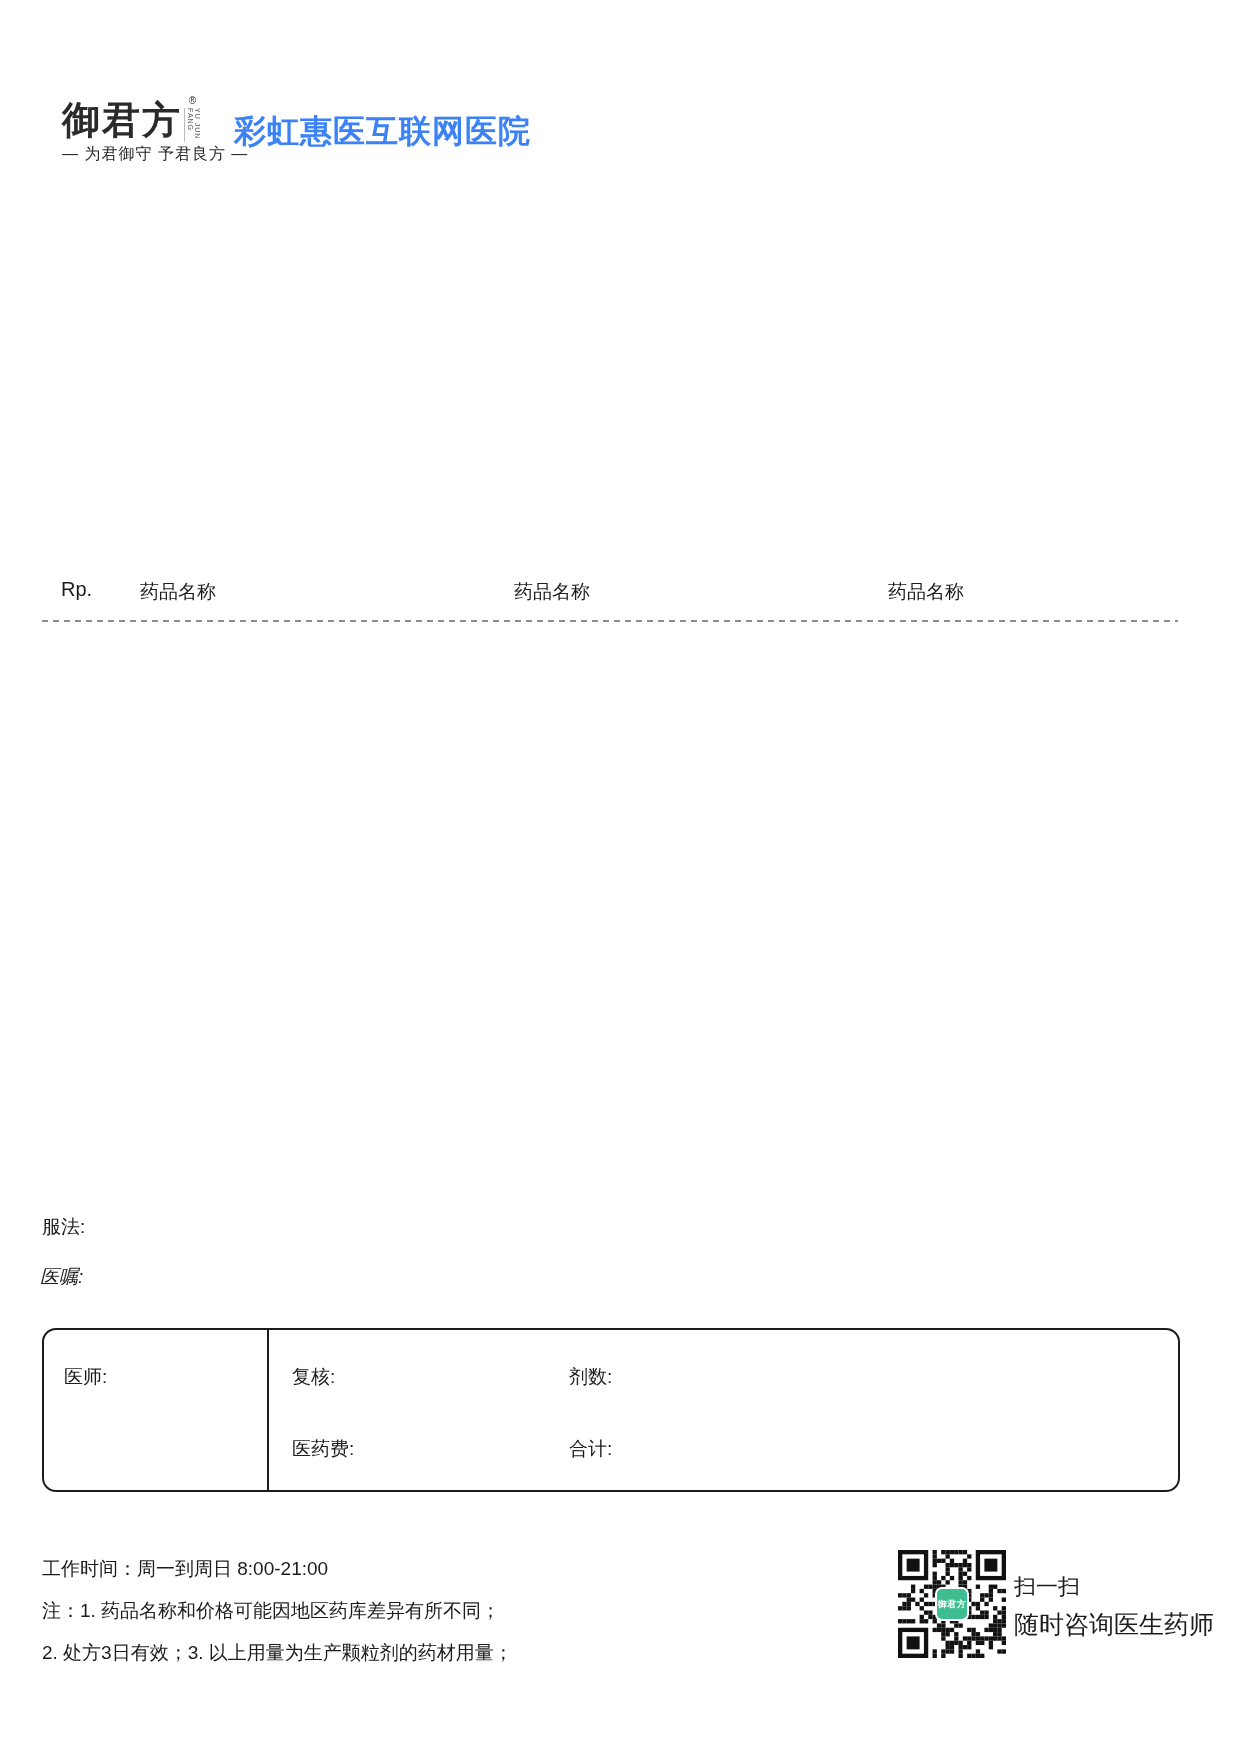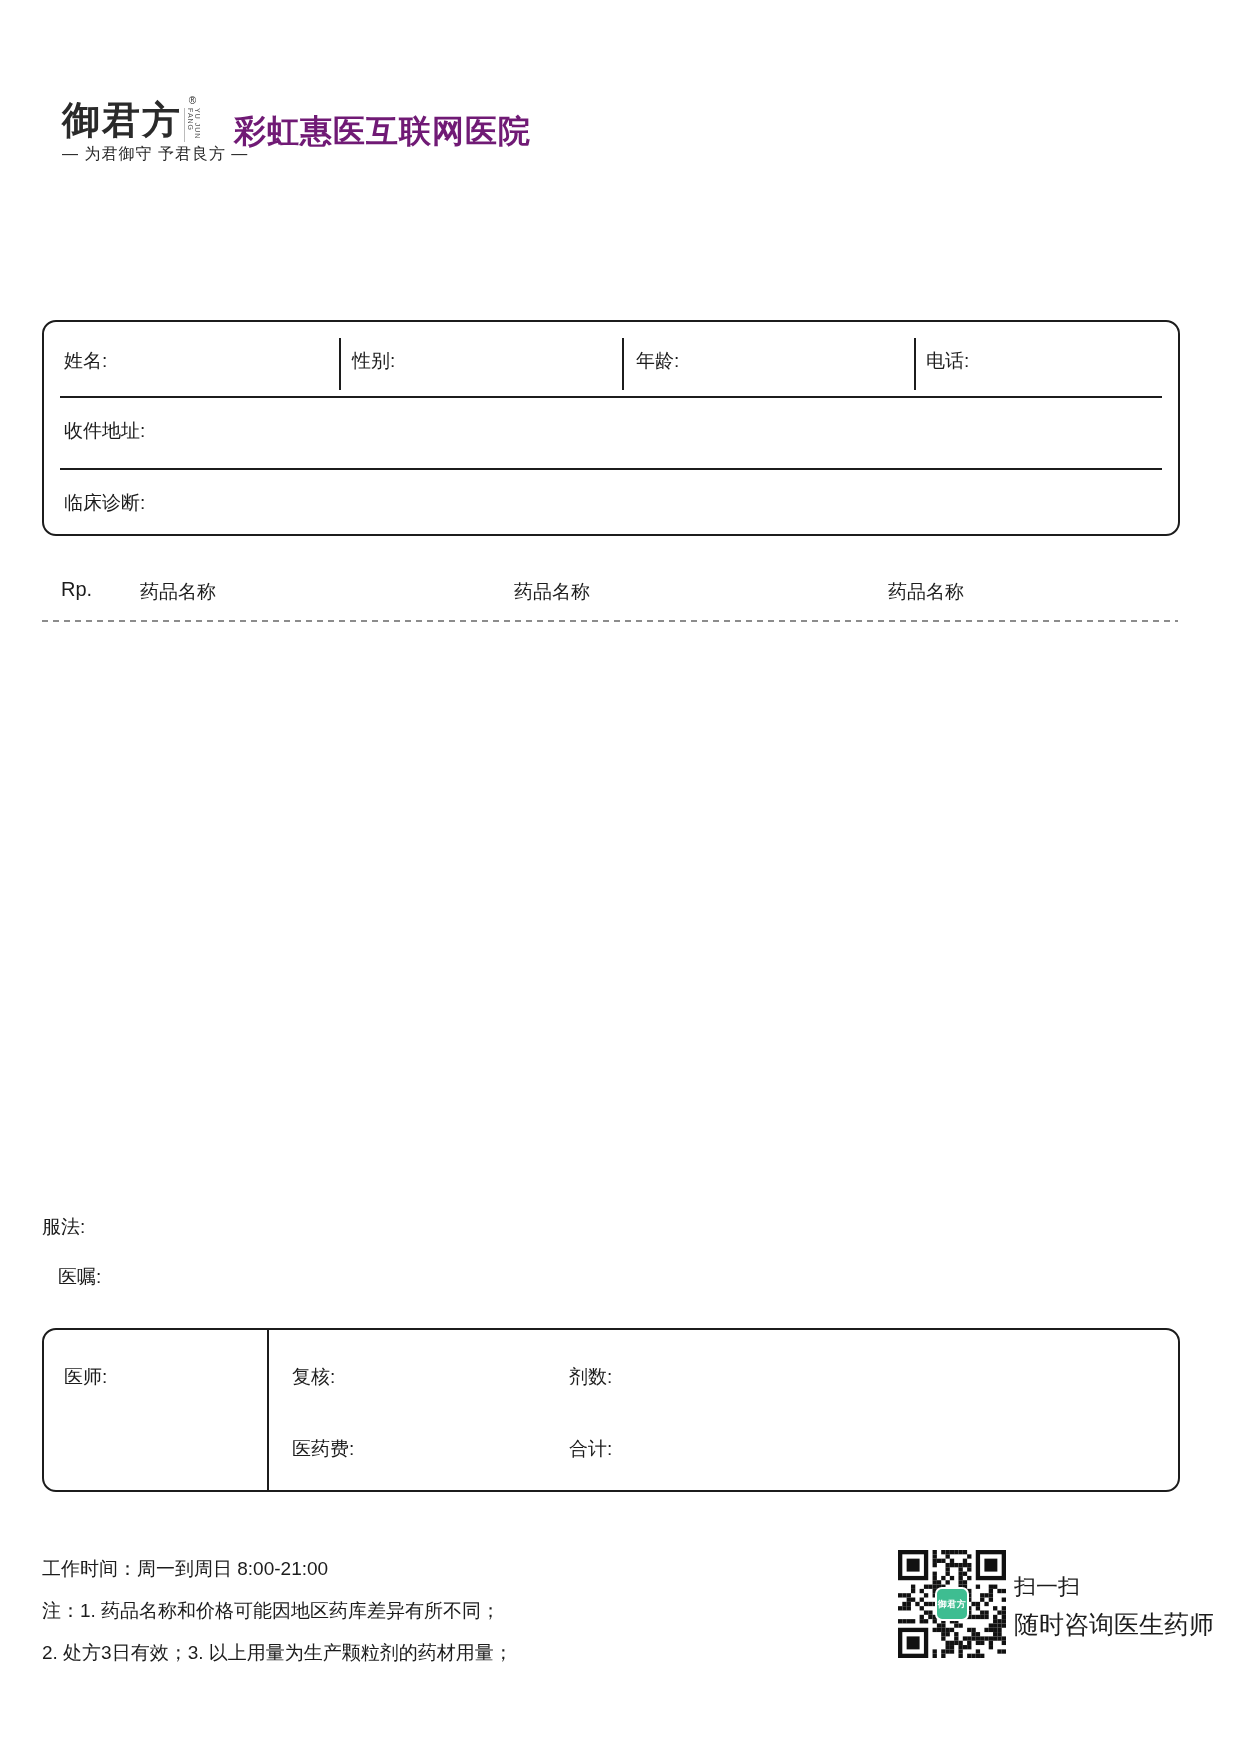--- a/index.html
+++ b/index.html
@@ -26,21 +26,21 @@
   .logo-side { display:flex; flex-direction:column; align-items:center; margin-left:2px; }
   .logo-reg { font-size:10px; line-height:10px; color:#2a2a2a; }
   .logo-vertical {
     writing-mode:vertical-rl; text-orientation:mixed;
     font-size:7px; letter-spacing:1px; color:#555; margin-top:2px;
     border-left:1px solid #bbb; padding-left:2px; height:34px;
   }
   .logo-tagline { font-size:16px; letter-spacing:1px; color:#2a2a2a; white-space:nowrap; }
   .hospital-name {
     left:234px; top:110px;
-    font-size:32px; font-weight:900; letter-spacing:1px; color:#701a75;
+    font-size:32px; font-weight:900; letter-spacing:1px; color:#3b82f6;
     line-height:42px; white-space:nowrap;
   }
 
   
   .notice-row { top:270px; left:0; width:1240px; height:26px; font-size:19px; }
   .notice-text { left:42px; top:0; white-space:nowrap; }
   .date-label { left:665px; top:0; }
   .rx-number-label { left:925px; top:0; }
 
   
@@ -65,21 +65,21 @@
   .rp-label { left:61px; top:0; font-size:20px; }
   .drug-col { font-size:19px; top:1px; }
   .dc1 { left:140px; } .dc2 { left:514px; } .dc3 { left:888px; }
   .dashed-line {
     top:620px; left:42px; width:1136px; height:2px;
     background:repeating-linear-gradient(90deg, #8c8c8c 0 6px, transparent 6px 11px);
   }
 
   
   .usage-label  { left:42px; top:1214px; font-size:19px; font-weight:500; }
-  .advice-label { left:58px; top:1264px; font-size:19px; font-weight:500; }
+  .advice-label { left:40px; top:1264px; font-size:19px; font-weight:500;font-style:italic; }
 
   
   .signoff-box {
     left:42px; top:1328px; width:1138px; height:164px;
     border:2.5px solid #1c1c1c; border-radius:14px;padding-left:24px;
   }
   .sbox-vline { left:223px; top:0; bottom:0; width:2px; background:#1c1c1c; }
   .s-label { font-size:19px; font-weight:500; white-space:nowrap; }
   .s-doctor { left:20px;  top:34px; }
   .s-review { left:248px; top:34px; }
@@ -115,33 +115,20 @@
       <span class="logo-side">
         <span class="logo-reg">®</span>
         <span class="logo-vertical">YU JUN FANG</span>
       </span>
     </div>
     <div class="logo-tagline">— 为君御守 予君良方 —</div>
   </div>
   <div class="abs hospital-name">彩虹惠医互联网医院</div>
 
 
-  <div class="abs patient-box">
-    <span class="abs pbox-label p-name">姓名:</span>
-    <span class="abs pbox-label p-gender">性别:</span>
-    <span class="abs pbox-label p-age">年龄:</span>
-    <span class="abs pbox-label p-phone">电话:</span>
-    <span class="abs vline vl1"></span>
-    <span class="abs vline vl2"></span>
-    <span class="abs vline vl3"></span>
-    <span class="abs hline hl1"></span>
-    <span class="abs pbox-label p-address">收件地址:</span>
-    <span class="abs hline hl2"></span>
-    <span class="abs pbox-label p-diagnosis">临床诊断:</span>
-  </div>
 
   <div class="abs rp-row">
     <span class="abs rp-label">Rp.</span>
     <span class="abs drug-col dc1">药品名称</span>
     <span class="abs drug-col dc2">药品名称</span>
     <span class="abs drug-col dc3">药品名称</span>
   </div>
   <div class="abs dashed-line"></div>
 
   <span class="abs usage-label">服法:</span>

